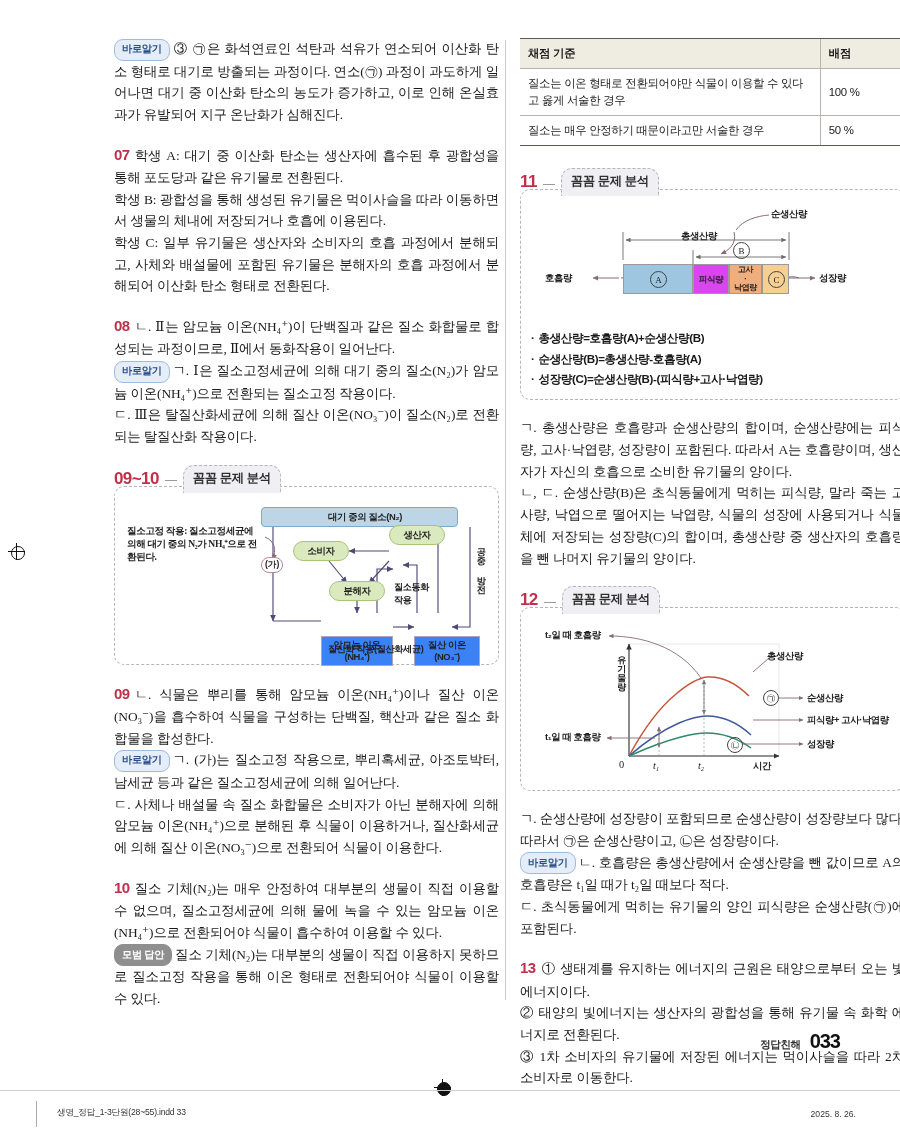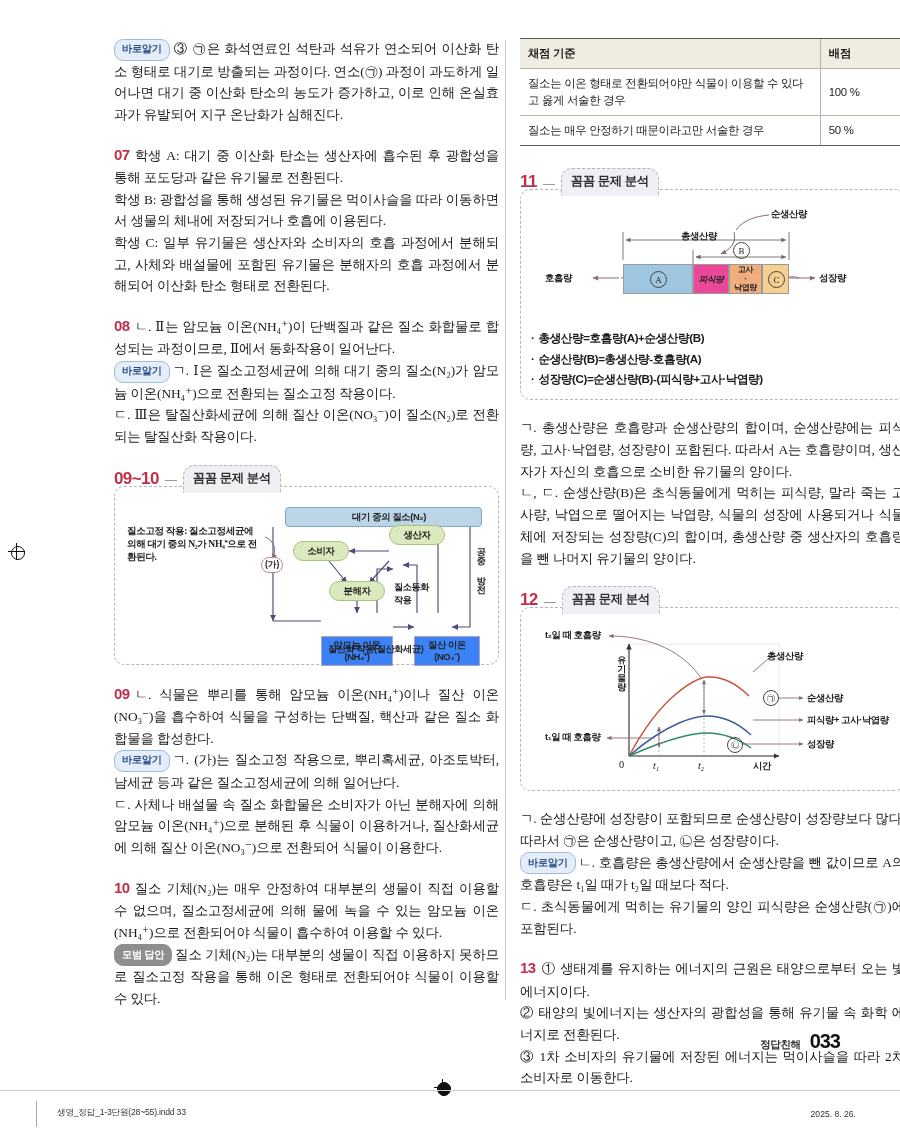--- a/index.html
+++ b/index.html
@@ -83,21 +83,21 @@
   .ga-mark{position:absolute;border:1px solid #b98a95;border-radius:9px;
     background:#fff;font-size:8.6px;font-weight:bold;padding:1px 3px;color:#222;}
 
   
   .ebar-wrap{position:relative;height:120px;font-family:"Liberation Sans",sans-serif;}
   .ebar-wrap svg{position:absolute;left:0;top:0;}
   .eseg{position:absolute;box-sizing:border-box;border:1px solid #9a9a9a;
     display:flex;align-items:center;justify-content:center;font-size:8.6px;
     font-weight:bold;color:#222;text-align:center;line-height:1.1;letter-spacing:-0.4px;}
   .es-blue{background:#9fc6e0;}
-  .es-pink{background:#ec4899;font-style:italic;}
+  .es-pink{background:#d946ef;}
   .es-orange{background:#f0ad7e;text-align:center;}
   .es-yellow{background:#f6cf93;}
   .elab{position:absolute;font-size:9.4px;font-weight:bold;color:#222;
     letter-spacing:-0.4px;font-family:"Liberation Sans",sans-serif;}
   .circ{position:absolute;width:15px;height:15px;border:1px solid #444;
     border-radius:50%;display:flex;align-items:center;justify-content:center;
     font-size:9px;font-family:"Liberation Serif",serif;background:transparent;}
   .eqlist{margin-top:6px;}
   .eqlist div{font-size:11.6px;font-weight:bold;letter-spacing:-0.4px;
     line-height:1.75;font-family:"Liberation Sans",sans-serif;}
@@ -192,21 +192,21 @@
               <path d="M292,114 L292,66 L278,66" marker-end="url(#ah)"></path>
 
               <path d="M313,114 L313,30" marker-end="url(#ah)"></path>
 
               <path d="M345,28 L345,128 L327,128" marker-end="url(#ah)"></path>
             </g>
 
             <path d="M140,38 C150,42 152,52 147,60" stroke="#8a6a74" stroke-width="1" fill="none" marker-end="url(#ah2)"></path>
           </svg>
 
-          <div class="nbox n-atmos" style="left:160px;top:8px;width:197px;height:20px;padding-left:11px;">
+          <div class="nbox n-atmos" style="left:136px;top:8px;width:197px;height:20px;padding-left:11px;">
             <span>대기 중의 질소(N₂)</span>
           </div>
 
           <div class="nbox n-green" style="left:168px;top:42px;width:56px;height:20px;">
             <span>소비자</span>
           </div>
 
           <div class="nbox n-green" style="left:264px;top:26px;width:56px;height:20px;">
             <span>생산자</span>
           </div>

